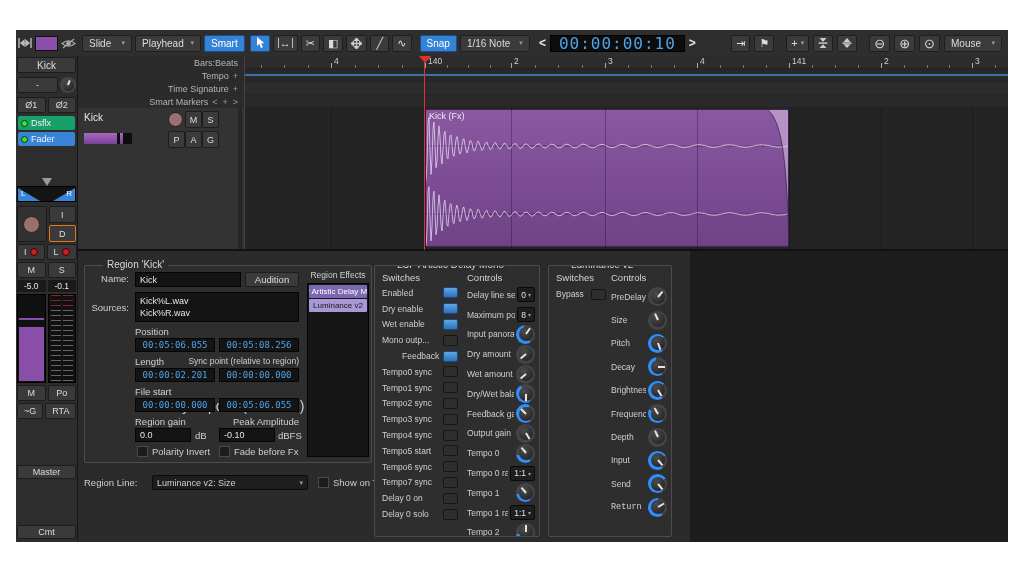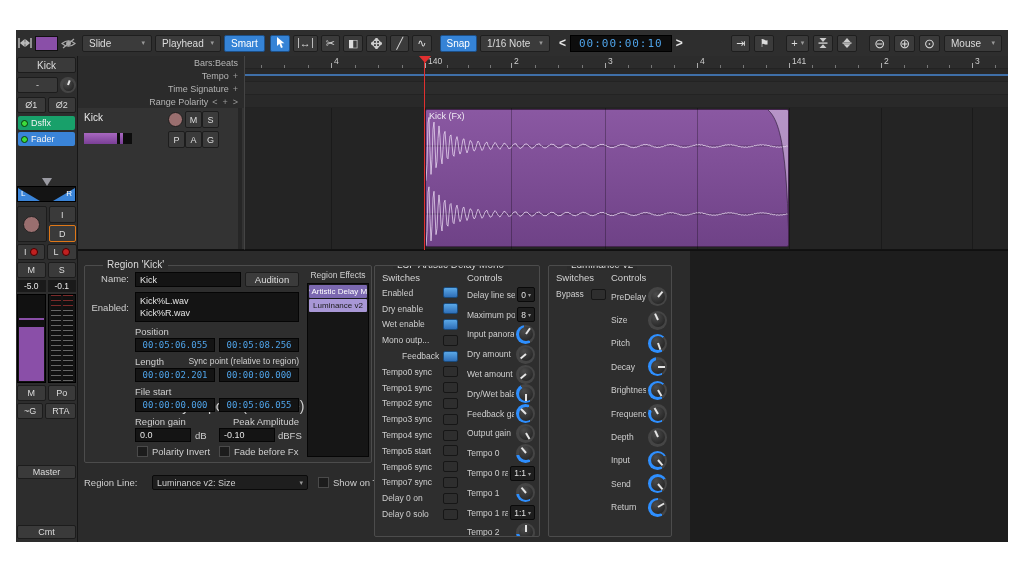--- a/index.html
+++ b/index.html
@@ -12,21 +12,21 @@
            border-bottom:1px solid #191919;display:flex;align-items:center;font-size:10px;}
   .tbgroup{display:flex;align-items:center;gap:3px;}
   .tbbtn{display:flex;align-items:center;gap:3px;background:#3b3b3b;border:1px solid #1e1e1e;
          border-radius:2px;color:#dcdcdc;font-size:10px;height:17px;padding:0 6px;box-sizing:border-box;}
   .tbbtn.active{background:#3583d6;color:#fff;border-color:#1d4f86;}
   .tbbtn.icon{padding:0 4px;min-width:19px;justify-content:center;font-size:11px;}
   .caret{font-size:7px;color:#999;}
   .swatch{width:26px;height:13px;background:#8a4fa8;border:1px solid #111;display:inline-block;}
   .tbicon{display:inline-flex;align-items:center;justify-content:center;width:18px;height:16px;color:#bbb;}
   .timecode{background:#0d0d0d;border:1px solid #000;color:#4fa3e8;
-            font-family:"DejaVu Sans Mono",monospace;font-size:11px;letter-spacing:1px;
+            font-family:"DejaVu Sans Mono",monospace;font-size:16px;letter-spacing:1px;
             height:17px;display:flex;align-items:center;padding:0 8px;box-sizing:border-box;}
   .navchev{background:none;border:none;color:#e8e8e8;font-size:12px;font-weight:bold;padding:0 3px;}
 
   
   .sidebar{position:absolute;left:0;top:26px;width:62px;height:486px;background:#2d2d2d;
            border-right:1px solid #171717;display:flex;flex-direction:column;box-sizing:border-box;
            padding:1px 1px;font-size:9px;}
   .sbbtn{background:#3a3a3a;border:1px solid #1c1c1c;border-radius:2px;color:#ddd;font-size:9px;
          display:flex;align-items:center;justify-content:center;box-sizing:border-box;}
   .sb-name{height:16px;margin-bottom:2px;font-size:10px;}
@@ -172,21 +172,21 @@
         <svg width="15" height="11" viewBox="0 0 15 11">
               <g stroke="#aaa" fill="none" stroke-width="1.2">
                 <path d="M1 5.5 Q7.5 0 14 5.5 Q7.5 11 1 5.5 Z"></path>
                 <circle cx="7.5" cy="5.5" r="1.8" fill="#aaa"></circle>
                 <line x1="2" y1="10" x2="13" y2="1"></line>
               </g>
             </svg>
       </span>
     </div>
     <div class="tbgroup" style="margin-left:4px;">
-      <button class="tbbtn" style="width:70px;justify-content:space-between;">
+      <button class="tbbtn" style="width:50px;justify-content:space-between;">
         <span>Slide</span>
             <span class="caret">▾</span>
       </button>
       <button class="tbbtn" style="width:66px;justify-content:space-between;">
         <span>Playhead</span>
             <span class="caret">▾</span>
       </button>
       <button class="tbbtn active">Smart</button>
     </div>
     <div class="tbgroup" style="margin-left:5px;">
@@ -376,21 +376,21 @@
             <span>+</span>
           </span>
         </div>
         <div class="labelrow">
           <span>Time Signature</span>
           <span class="extras">
             <span>+</span>
           </span>
         </div>
         <div class="labelrow">
-          <span>Range Polarity</span>
+          <span>Smart Markers</span>
           <span class="extras">
             <span>&lt;</span>
             <span>+</span>
             <span>&gt;</span>
           </span>
         </div>
       </div>
   <div class="ruler">
     <div class="rrow r1" id="ruler-ticks">
           <div class="maj" style="left: 86px;"></div>
@@ -481,21 +481,21 @@
   <div class="playhead"></div>
 
   <div class="bottompane">
     <div class="editorbg"></div>
 
     <div class="frame f-region">
       <span class="frametitle">Region 'Kick'</span>
       <span class="flabel" style="right:242px;top:7px;">Name:</span>
       <div class="finput" style="left:50px;top:6px;width:106px;height:15px;">Kick</div>
       <button class="fbtn" style="left:160px;top:6px;width:54px;">Audition</button>
-      <span class="flabel" style="right:242px;top:36px;">Enabled:</span>
+      <span class="flabel" style="right:242px;top:36px;">Sources:</span>
       <div class="finput" style="left:50px;top:26px;width:164px;height:30px;flex-direction:column;align-items:flex-start;justify-content:center;gap:2px;" id="sources-box">
             <div style="font-size: 9px;">Kick%L.wav</div>
             <div style="font-size: 9px;">Kick%R.wav</div>
           </div>
       <span class="flabel" style="left:50px;top:60px;">Position</span>
       <div class="finput tc" style="left:50px;top:72px;width:80px;">00:05:06.055</div>
       <div class="finput tc" style="left:134px;top:72px;width:80px;">00:05:08.256</div>
       <span class="flabel" style="left:50px;top:90px;">Length</span>
       <span class="flabel" style="left:88px;top:90px;width:126px;text-align:right;font-size:8.5px;">Sync point (relative to region)</span>
       <div class="finput tc" style="left:50px;top:102px;width:80px;">00:00:02.201</div>
@@ -771,21 +771,21 @@
                   <span class="ktick" style="--tick: 140;"></span>
                 </span>
               </div>
               <div class="ctlrow" style="height: 23.4px;">
                 <span style="overflow: hidden; text-overflow: clip;">Send</span>
                 <span class="knob" style="--arc: 75; --ring: #2e8fff;">
                   <span class="kface"></span>
                   <span class="ktick" style="--tick: 140;"></span>
                 </span>
               </div>
-              <div class="ctlrow" style="height: 23.4px;">
+              <div class="ctlrow" style="height: 23.4px; font-family: Liberation Mono, monospace;">
                 <span style="overflow: hidden; text-overflow: clip;">Return</span>
                 <span class="knob" style="--arc: 60; --ring: #2e8fff;">
                   <span class="kface"></span>
                   <span class="ktick" style="--tick: 60;"></span>
                 </span>
               </div>
             </div>
       </div>
     </div>
   </div>

